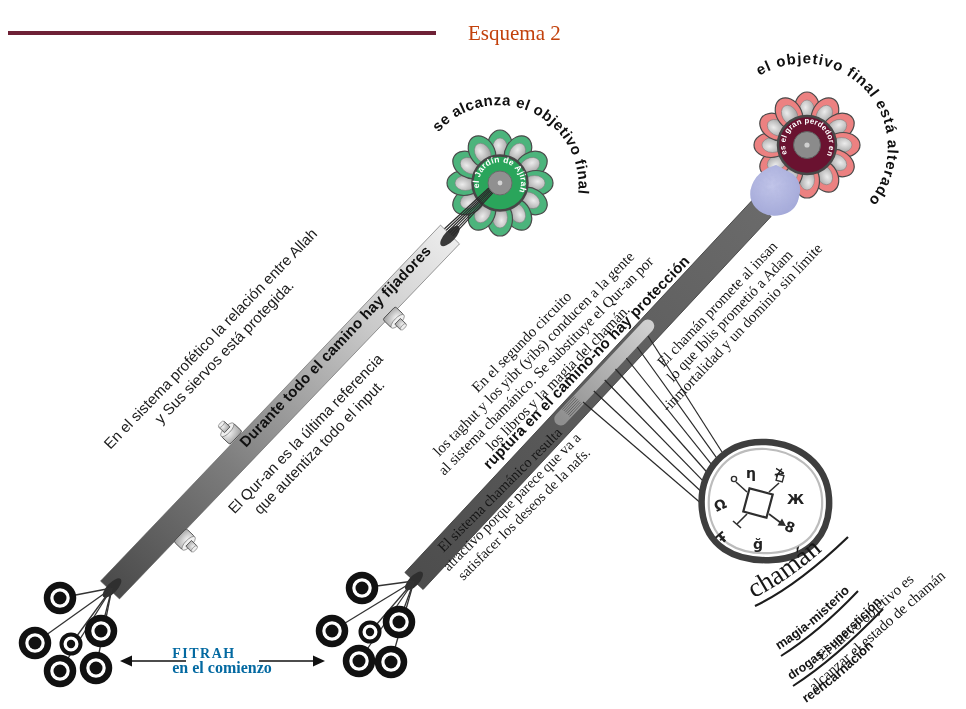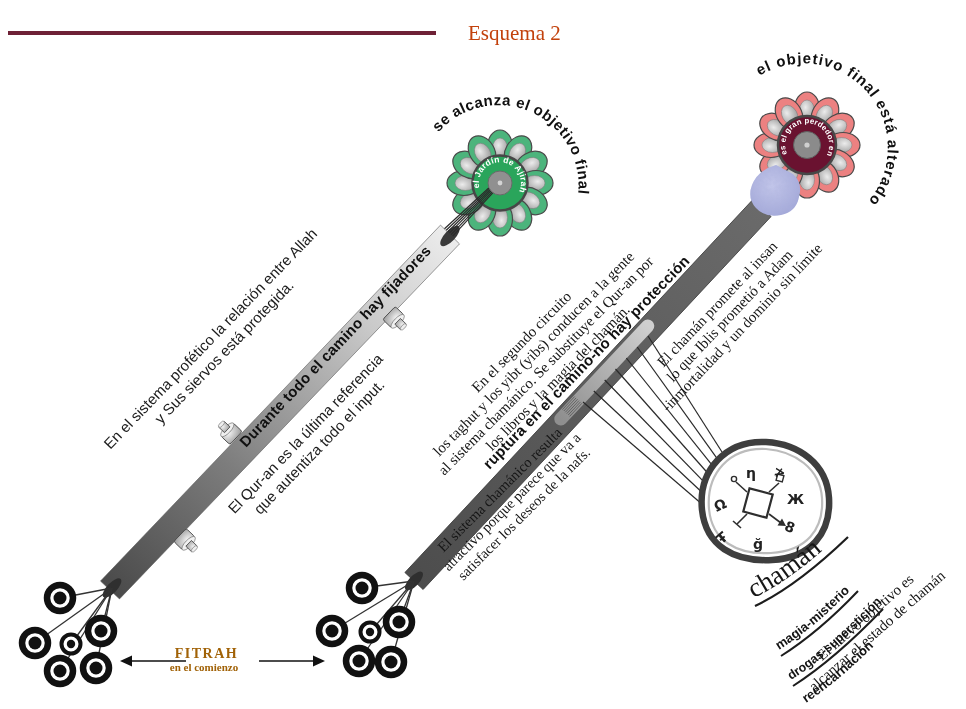--- a/index.html
+++ b/index.html
@@ -8,24 +8,24 @@
   #art{position:absolute;left:0;top:0;}
   .hdr-rule{position:absolute;left:8px;top:31px;width:428px;height:4px;background:#6e2136;}
   .hdr-esq{position:absolute;left:440px;top:21px;font:21px "Liberation Serif",serif;color:#c2410c;margin-left:28px;}
   .hdr-title{position:absolute;left:10px;top:46px;font:22px "Liberation Serif",serif;
              letter-spacing:1px;color:#222;white-space:nowrap;}
   .rot{position:absolute;white-space:nowrap;text-align:center;}
   .rot span{display:block;}
   .sans-note{font-size:15px;line-height:19px;color:#1c1c1c;}
   .serif-note{font-family:"Liberation Serif",serif;font-size:15px;line-height:17px;color:#151515;}
   .tube-label{font-weight:bold;font-size:15px;color:#101010;letter-spacing:.2px;}
-  .fitrah{position:absolute;left:204px;top:647px;transform:translateX(-50%);text-align:right;
-          font-family:"Liberation Serif",serif;font-weight:bold;color:#a16207;}
+  .fitrah{position:absolute;left:222px;top:647px;transform:translateX(-50%);text-align:left;
+          font-family:"Liberation Serif",serif;font-weight:bold;color:#0369a1;}
   .fitrah .l1{font-size:14px;letter-spacing:1.5px;line-height:14px;}
-  .fitrah .l2{font-size:11px;line-height:13px;}
+  .fitrah .l2{font-size:16px;line-height:13px;}
   .curveB{font:bold 15px "Liberation Sans",sans-serif;fill:#101010;letter-spacing:1px;}
   .curveG{font:bold 15px "Liberation Sans",sans-serif;fill:#101010;letter-spacing:.5px;}
   .discT{font:bold 8.5px "Liberation Sans",sans-serif;fill:#ffffff;letter-spacing:.3px;}
   .discT2{font:bold 7.8px "Liberation Sans",sans-serif;fill:#ffffff;letter-spacing:.2px;}
   .shTitle{font:27px "Liberation Serif",serif;fill:#161616;}
   .shTrait{font:bold 13px "Liberation Sans",sans-serif;fill:#141414;}
   .shTrait2{font:bold 12.5px "Liberation Sans",sans-serif;fill:#141414;}
   .sym{font:bold 14px "DejaVu Sans",sans-serif;fill:#222;}
   .wire{stroke:#2a2a2a;stroke-width:1.2;fill:none;}
   .thinline{stroke:#333;stroke-width:1.3;fill:none;}

